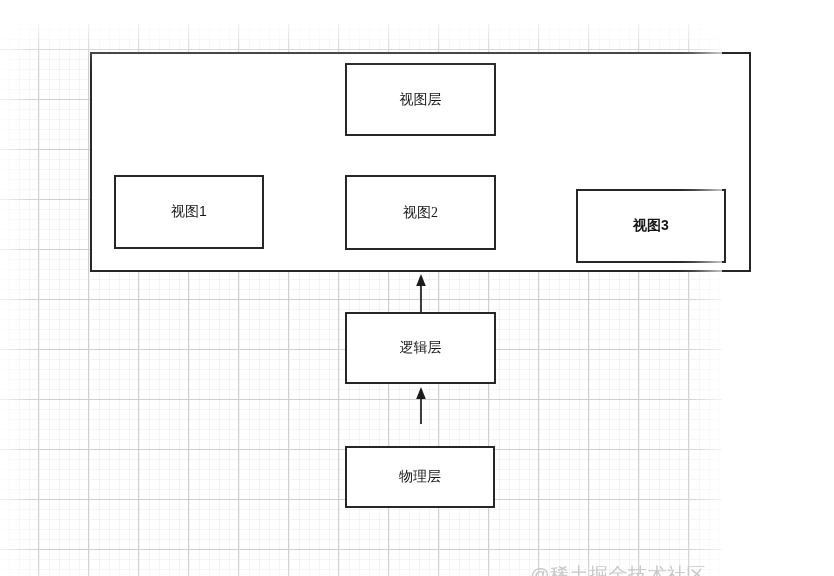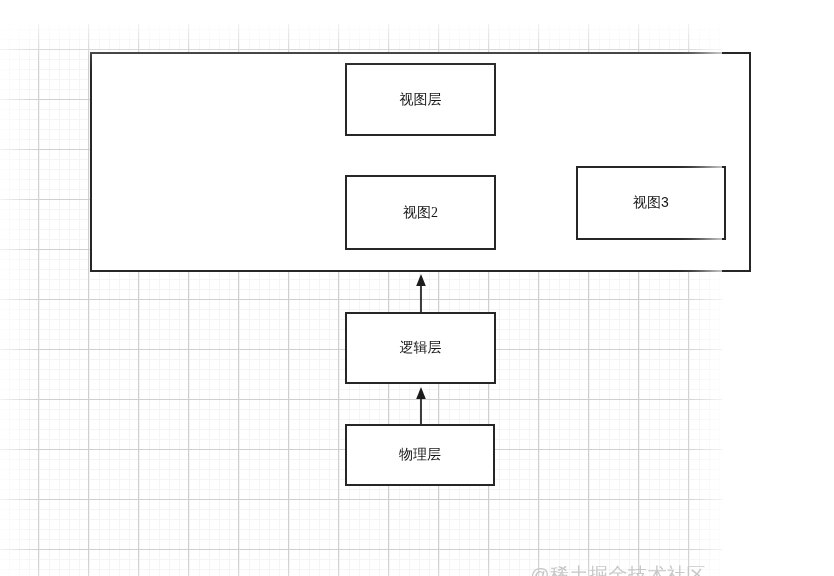--- a/index.html
+++ b/index.html
@@ -46,23 +46,23 @@
     background: #ffffff;
     border: 2px solid #262626;
     z-index: 1;
   }
 
   
   .outer      { left: 90px;  top: 28px;  width: 661px; height: 220px; }
   .view-layer { left: 345px; top: 39px;  width: 151px; height: 73px; }
   .view-1     { left: 114px; top: 151px; width: 150px; height: 74px; }
   .view-2     { left: 345px; top: 151px; width: 151px; height: 75px; font-family: Liberation Serif, serif; }
-  .view-3     { left: 576px; top: 142px; width: 150px; height: 74px; }
+  .view-3     { left: 576px; top: 165px; width: 150px; height: 74px; font-weight: bold; }
   .logic      { left: 345px; top: 288px; width: 151px; height: 72px; font-family: Liberation Serif, serif; }
-  .physical   { left: 345px; top: 400px; width: 150px; height: 62px; }
+  .physical   { left: 345px; top: 422px; width: 150px; height: 62px; }
 
   .edges-svg {
     position: absolute;
     inset: 0;
     width: 834px;
     height: 576px;
     pointer-events: none;
     z-index: 3;
   }
 
@@ -82,20 +82,23 @@
 <body>
 
 <div class="canvas">
 
   <div class="container-box outer"></div>
 
   <div class="node view-layer">
     <span>视图层</span>
   </div>
 
+  <div class="node view-1">
+    <span>视图1</span>
+  </div>
 
   <div class="node view-2">
     <span>视图2</span>
   </div>
 
   <div class="node view-3">
     <span>视图3</span>
   </div>
 
   <div class="node logic">

